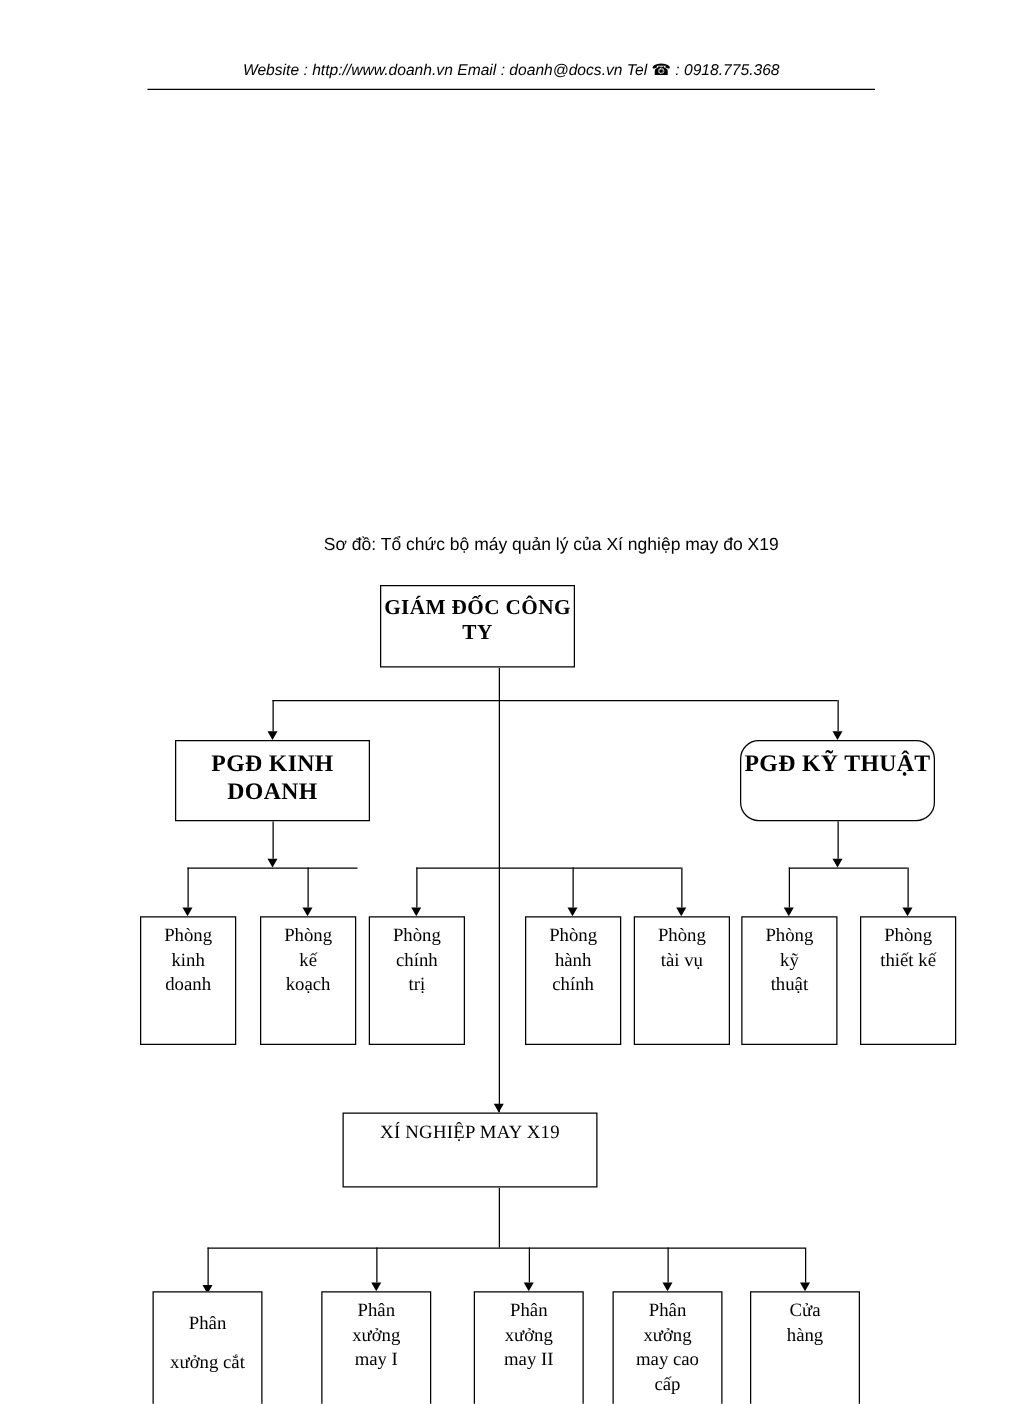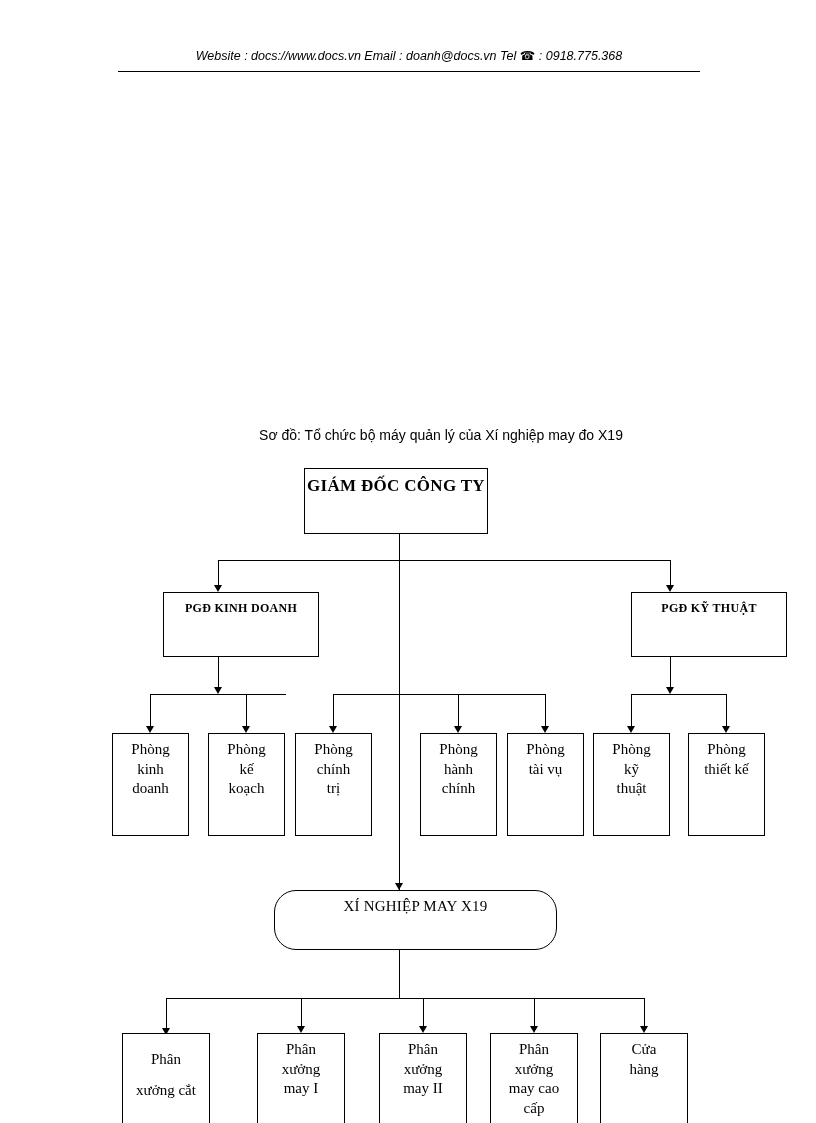--- a/index.html
+++ b/index.html
@@ -69,62 +69,60 @@
   }
   .node .node-label {
     display: block;
     white-space: pre-line;
   }
 
   
   .node-director {
     left: 304px;
     top: 468px;
-    width: 184px;
+    width: 156px;
     height: 66px;
     font-size: 17px;
     font-weight: bold;
     letter-spacing: 0.3px;
     padding-top: 7px;
   }
 
   
   .node-deputy {
     top: 592px;
     width: 156px;
     height: 65px;
-    font-size: 12px;
+    font-size: 19px;
     font-weight: bold;
     letter-spacing: 0.3px;
     padding-top: 8px;
-    margin-left: 23px;
   }
   .node-deputy-left  { left: 140px; }
-  .node-deputy-right { left: 608px; }
+  .node-deputy-right { left: 592px; border-radius: 15px; }
 
   
   .node-dept {
     top: 733px;
     width: 77px;
     height: 103px;
     font-size: 15px;
     line-height: 1.30;
     padding-top: 6px;
   }
 
   
   .node-factory {
     left: 274px;
     top: 890px;
-    width: 283px;
+    width: 204px;
     height: 60px;
     font-size: 15px;
     padding-top: 7px;
     letter-spacing: 0.2px;
-    border-radius: 22px;
   }
 
   
   .node-workshop {
     top: 1033px;
     width: 88px;
     height: 104px;
     font-size: 15px;
     line-height: 1.30;
     padding-top: 6px;
@@ -154,21 +152,21 @@
     border-left: 4.5px solid transparent;
     border-right: 4.5px solid transparent;
     border-top: 7px solid #000000;
     z-index: 2;
   }
 </style>
 </head>
 <body>
 
 <div class="page-header">
-  <span class="bold">Website</span><span> : </span><span>docs://www.docs.vn</span>
+  <span class="bold">Website</span><span> : </span><span>http://www.doanh.vn</span>
   <span class="bold">Email</span><span>  : </span><span>doanh@docs.vn</span>
   <span class="bold">Tel</span>
   <span class="bold">☎</span><span> : </span><span>0918.775.368</span>
 </div>
 <div class="header-rule"></div>
 
 <div class="diagram-title">Sơ đồ: Tổ chức bộ máy quản lý của Xí nghiệp may đo X19</div>
 
 <div class="vline" style="left:399px; top:534px; height:356px;"></div>
 <div class="arrow" style="left:394.5px; top:883px;"></div>

